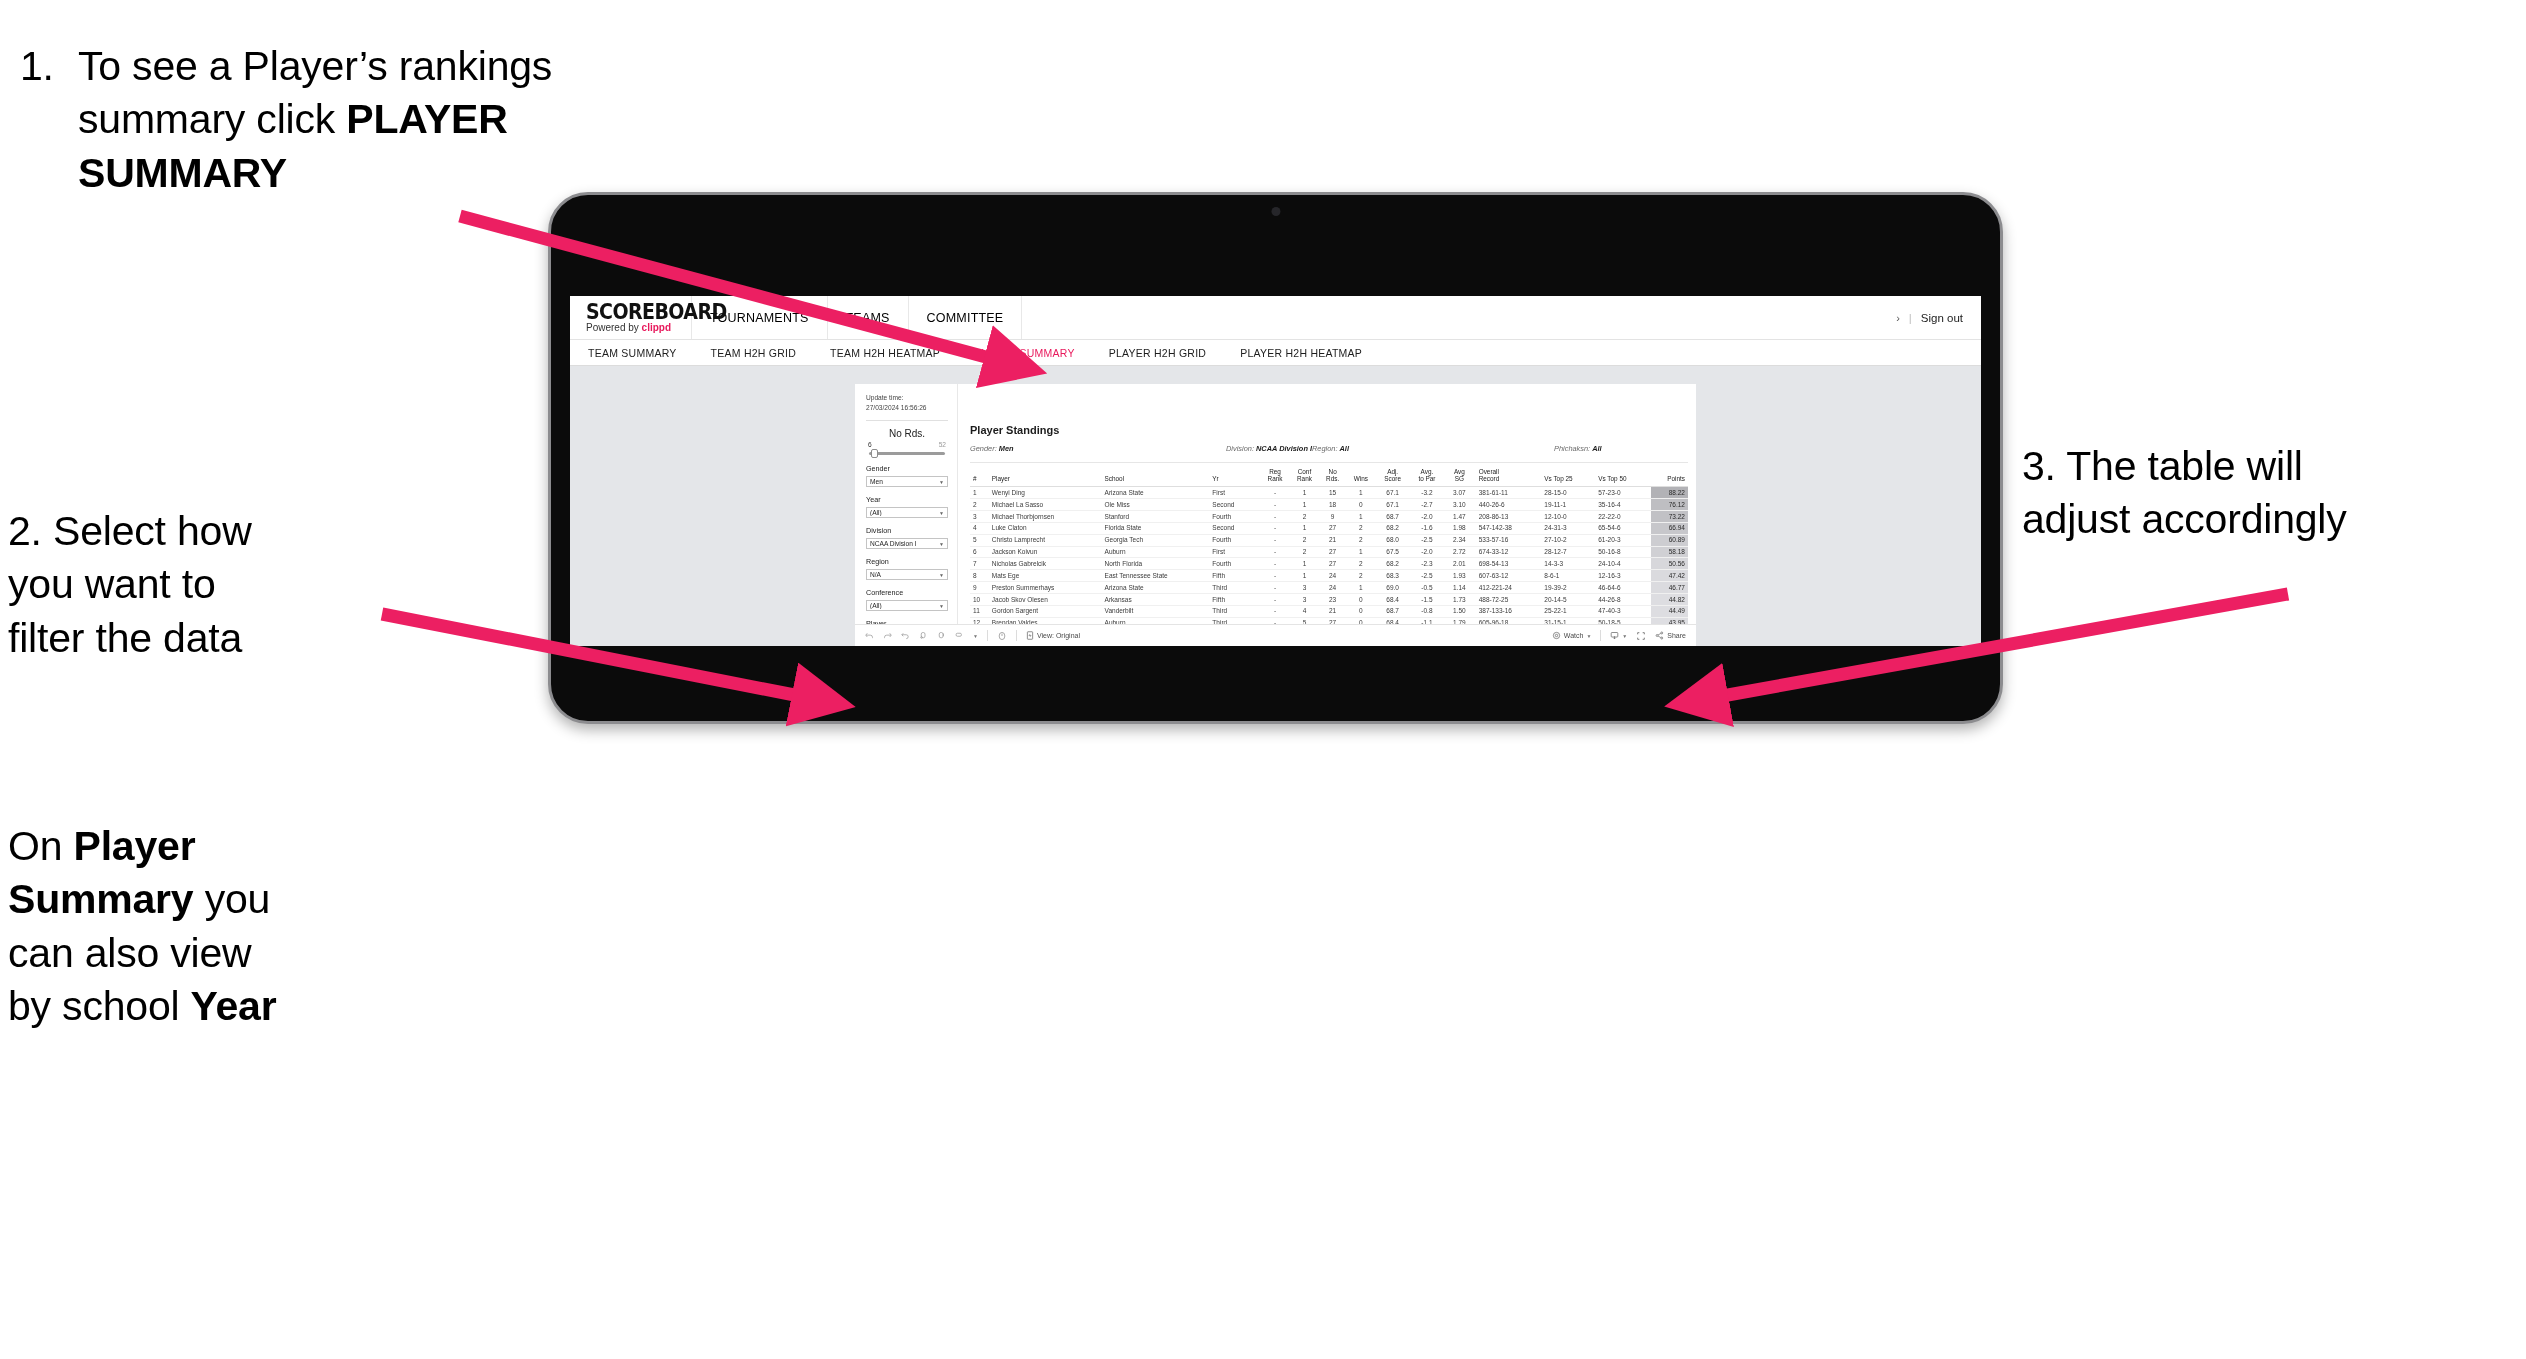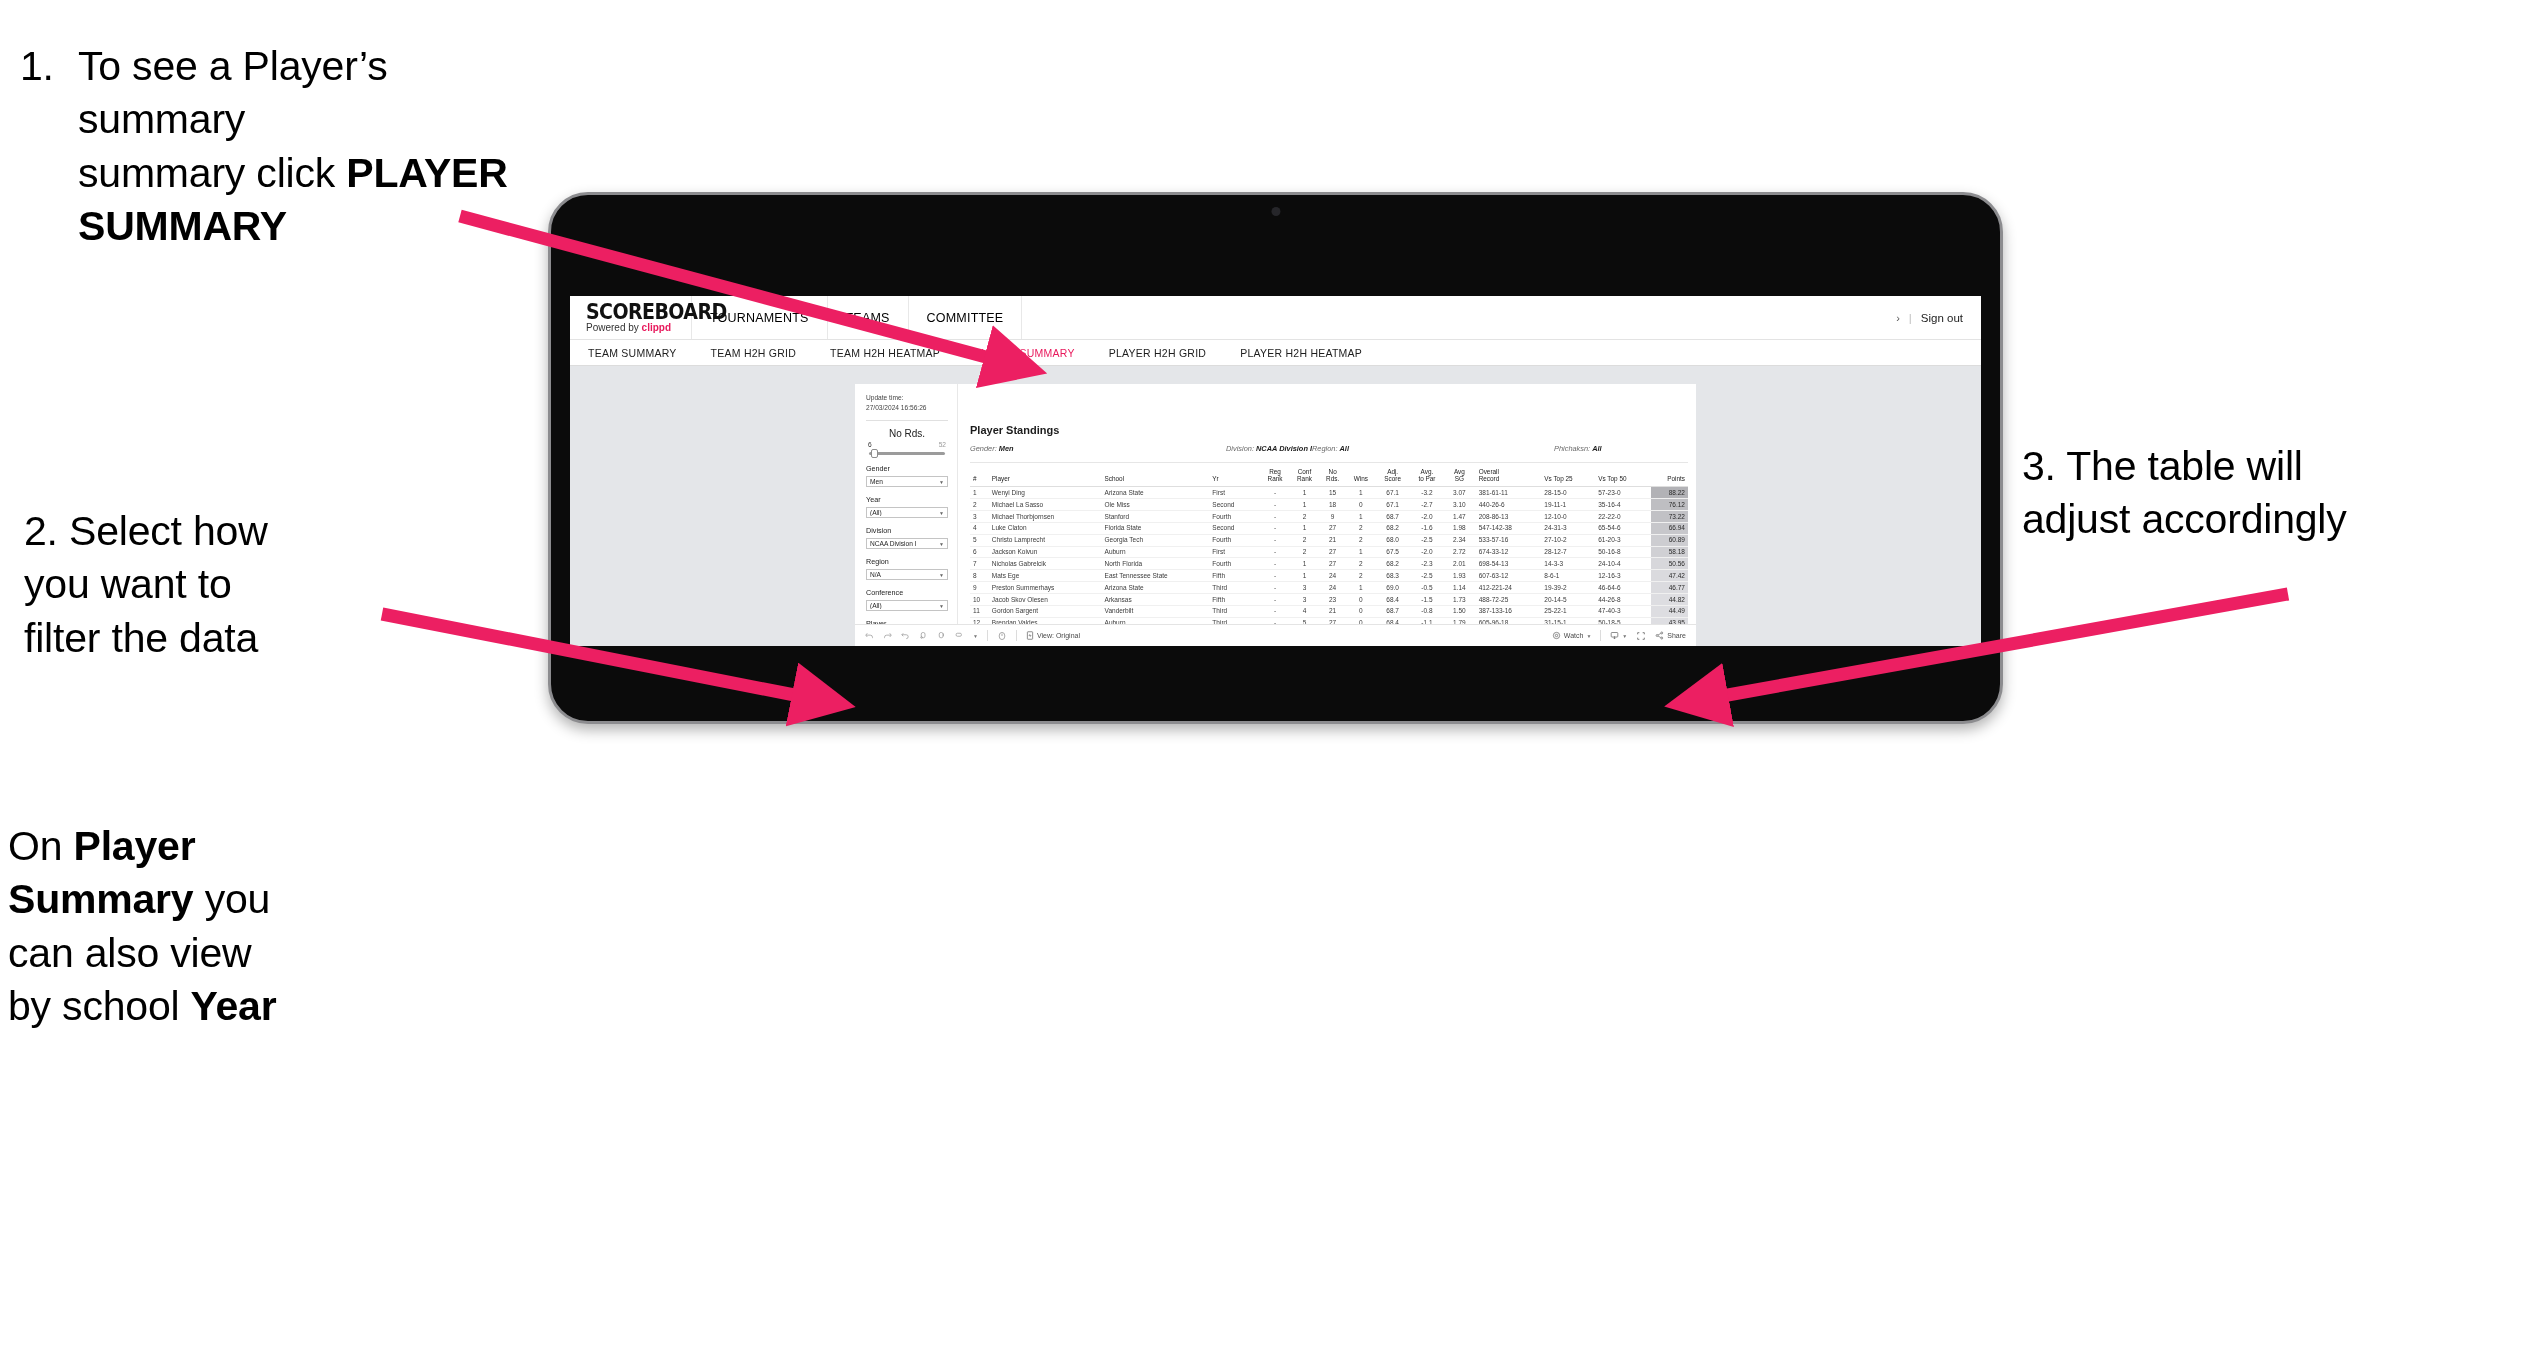--- a/index.html
+++ b/index.html
@@ -19,21 +19,21 @@
     line-height: 1.30;
     font-weight: 400;
     letter-spacing: -0.2px;
   }
   .anno b { font-weight: 700; }
 
   #anno-1 { left: 20px; top: 40px; width: 540px; }
   #anno-1 .num { position: absolute; left: 0; top: 0; }
   #anno-1 .body { display: block; margin-left: 58px; }
 
-  #anno-2 { left: 24px; top: 505px; width: 420px; }
+  #anno-2 { left: 8px; top: 505px; width: 420px; }
   #anno-2b { left: 8px; top: 820px; width: 430px; }
 
   #anno-3 { left: 2022px; top: 440px; width: 510px; }
 
   
   .arrow-svg { position: absolute; left: 0; top: 0; width: 2526px; height: 1359px; pointer-events: none; }
 
   
   #tablet {
     position: absolute;
@@ -325,21 +325,21 @@
   }
   .tb-spacer { flex: 1; }
   .tb-caret { font-size: 5px; color: #777; }
 </style>
 </head>
 <body>
 
 <div class="anno" id="anno-1">
   <span class="num">1.</span>
   <span class="body">
-    <span>To see a Player’s summary</span><br>
+    <span>To see a Player’s rankings</span><br>
     <span>summary click </span><b>PLAYER</b><br>
     <b>SUMMARY</b>
   </span>
 </div>
 
 <div class="anno" id="anno-2">
   <span>2. Select how</span><br>
   <span>you want to</span><br>
   <span>filter the data</span>
 </div>

